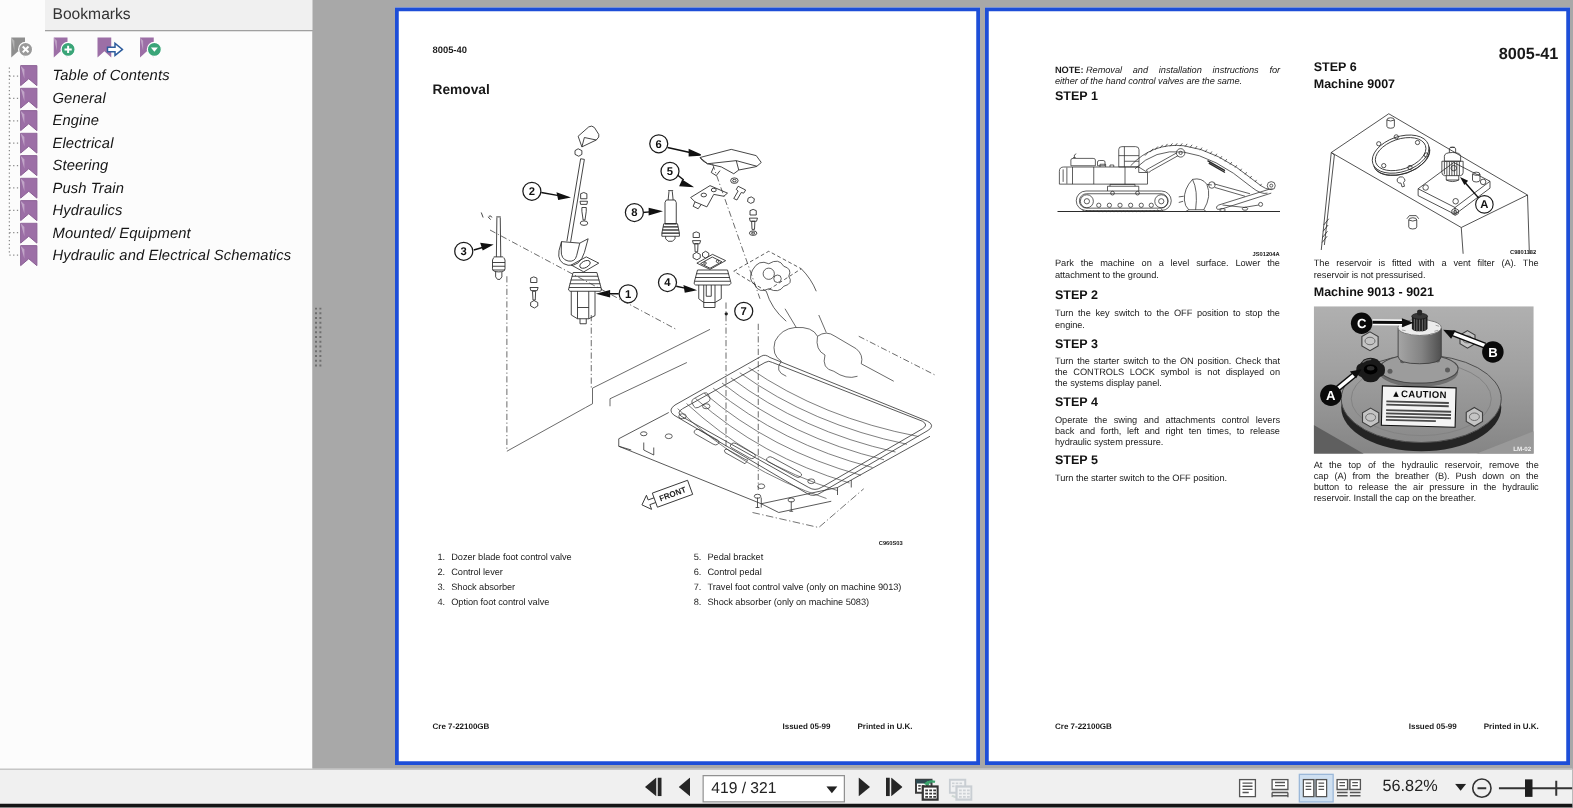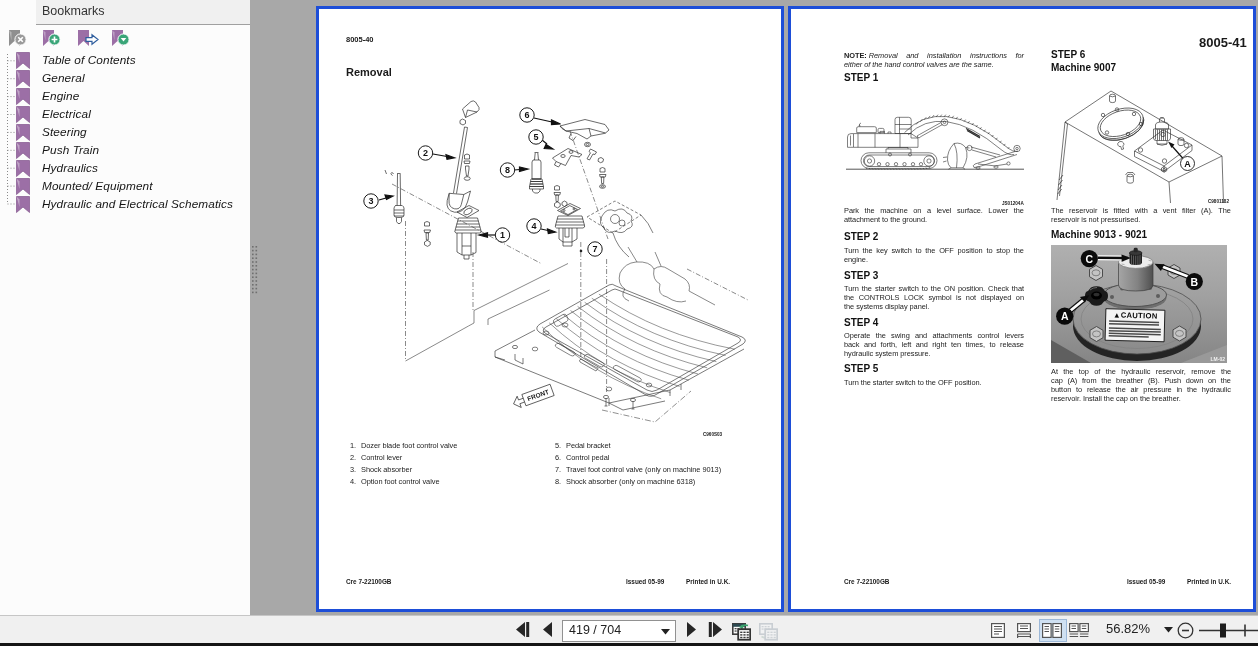--- a/index.html
+++ b/index.html
@@ -376,21 +376,21 @@
     <div class="t b body7" style="left:31px;top:468px;">4.</div>
     <div class="t body7" style="left:42px;top:468px;">Option foot control valve</div>
 
     <div class="t b body7" style="left:236px;top:432px;">5.</div>
     <div class="t body7" style="left:247px;top:432px;">Pedal bracket</div>
     <div class="t b body7" style="left:236px;top:444px;">6.</div>
     <div class="t body7" style="left:247px;top:444px;">Control pedal</div>
     <div class="t b body7" style="left:236px;top:456px;">7.</div>
     <div class="t body7" style="left:247px;top:456px;">Travel foot control valve (only on machine 9013)</div>
     <div class="t b body7" style="left:236px;top:468px;">8.</div>
-    <div class="t body7" style="left:247px;top:468px;">Shock absorber (only on machine 6318)</div>
+    <div class="t body7" style="left:247px;top:468px;">Shock absorber (only on machine 5083)</div>
 
     <div class="t b" style="left:27px;top:569px;font-size:6.4px;">Cre  7-22100GB</div>
     <div class="t b" style="left:307px;top:569px;font-size:6.4px;">Issued 05-99</div>
     <div class="t b" style="left:367px;top:569px;font-size:6.4px;">Printed in U.K.</div>
   </div>
 
   <div class="page" id="p2">
 
     <div class="t b" style="left:408px;top:26px;font-size:13px;">8005-41</div>
 
@@ -796,21 +796,21 @@
   <svg class="abs" style="left:516px;top:6px" width="14" height="15" viewBox="0 0 14 15">
       <path d="M9,0 L9,15 L0,7.5 Z" fill="#262626"></path>
       <rect x="10.2" y="0" width="3" height="15" fill="#262626"></rect>
     </svg>
 
   <svg class="abs" style="left:543px;top:6px" width="10" height="15" viewBox="0 0 10 15">
       <path d="M9,0 L9,15 L0,7.5 Z" fill="#262626"></path>
     </svg>
 
   <div class="abs" style="left:562px;top:4px;width:112px;height:20px;background:#fff;border:1px solid #919191;">
-    <span style="position:absolute;left:6px;top:2px;font-size:12.5px;color:#222;">419 / 704</span>
+    <span style="position:absolute;left:6px;top:2px;font-size:12.5px;color:#222;">419 / 321</span>
     <svg style="position:absolute;right:5px;top:8px" width="9" height="6" viewBox="0 0 9 6">
         <path d="M0,0 h9 l-4.5,5.5 z" fill="#222"></path>
       </svg>
   </div>
 
   <svg class="abs" style="left:686px;top:6px" width="10" height="15" viewBox="0 0 10 15">
       <path d="M1,0 L1,15 L10,7.5 Z" fill="#262626"></path>
     </svg>
 
   <svg class="abs" style="left:708px;top:6px" width="14" height="15" viewBox="0 0 14 15">

